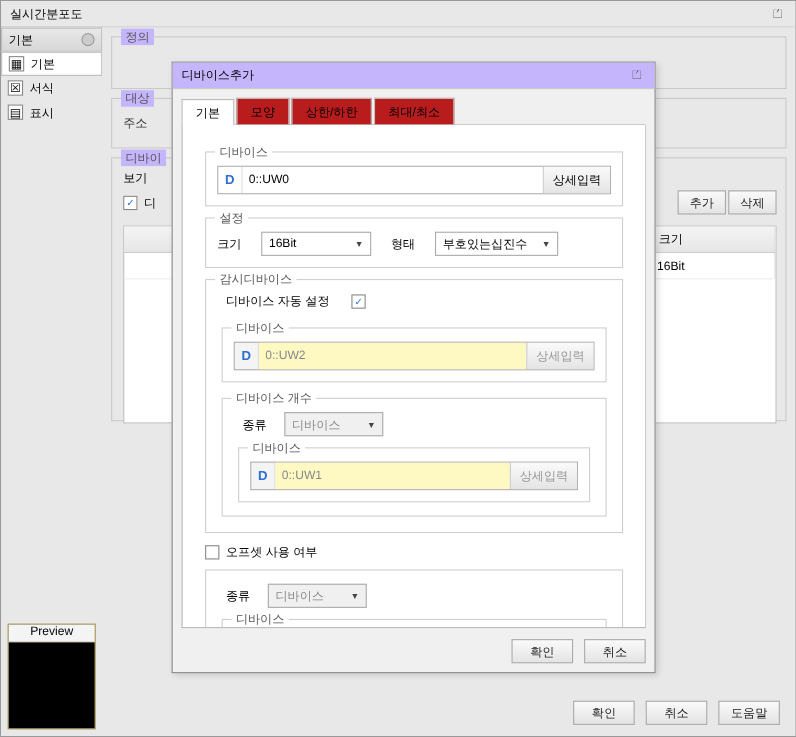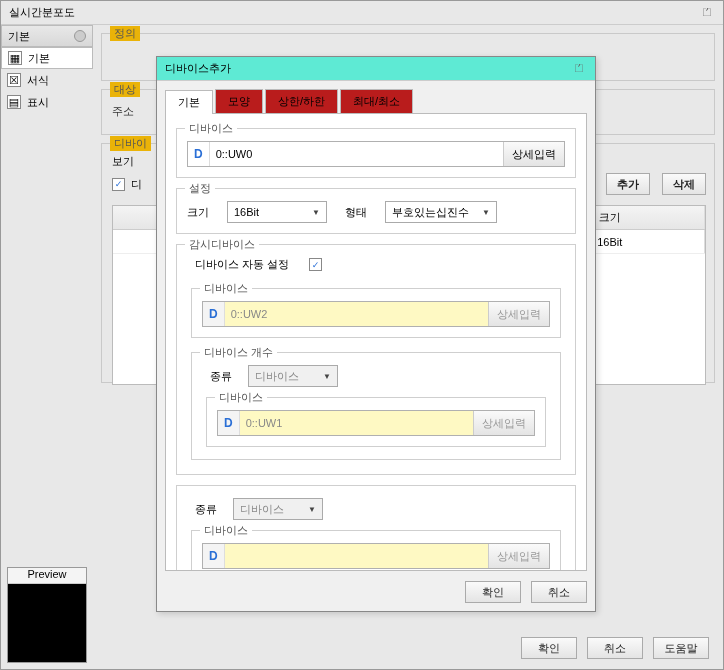--- a/index.html
+++ b/index.html
@@ -16,45 +16,45 @@
     .sidebar-section-head .dot { width: 12px; height: 12px; border-radius: 50%; background: #ccc; border: 1px solid #999; }
     .sidebar-item { height: 22px; display: flex; align-items: center; gap: 6px; padding: 0 6px; cursor: pointer; }
     .sidebar-item .ic { width: 14px; height: 14px; display: inline-flex; align-items: center; justify-content: center; border: 1px solid #888; background: #fff; }
     .sidebar-item.active { background: #fff; border: 1px solid #bbb; }
     .preview-box { margin: 6px; margin-top: auto; background: #eab308; border: 1px solid #999; }
     .preview-box .pv-label { height: 16px; text-align: center; background: #f4f4f4; border-bottom: 1px solid #ccc; }
     .preview-box .pv-body { height: 78px; background: #000; }
     
     .content { flex: 1; background: #e8e8e8; padding: 8px; position: relative; }
     .fs { border: 1px solid #c9c9c9; padding: 8px 8px 8px 10px; margin-bottom: 8px; background: #e8e8e8; position: relative; }
-    .fs-legend { position: absolute; top: -8px; left: 8px; background: #eab308; padding: 0 4px; color: #555; }
+    .fs-legend { position: absolute; top: -8px; left: 8px; background: #c4b5fd; padding: 0 4px; color: #555; }
     .fs.short { height: 28px; }
     .row { display: flex; align-items: center; gap: 6px; }
     .row label { color: #333; text-align: center; }
     .d-prefix { position: absolute; left: 6px; color: #2a6fd6; font-weight: bold; font-size: 12px; }
     
     .btn { height: 22px; border: 1px solid #aaa; background: linear-gradient(#fafafa,#e4e4e4); padding: 0 10px; cursor: pointer; display: inline-flex; align-items: center; justify-content: center; color: #222; }
     .combo { height: 22px; border: 1px solid #aaa; background: #fff; padding: 0 6px; display: inline-flex; align-items: center; justify-content: space-between; gap: 8px; cursor: pointer; }
     .combo .chev { font-size: 8px; color: #444; }
     .combo.disabled { background: #f0f0f0; color: #888; }
     .chk { width: 13px; height: 13px; border: 1px solid #888; background: #fff; display: inline-flex; align-items: center; justify-content: center; font-size: 9px; color: #2a6fd6; cursor: pointer; }
     
     .table-wrap { border: 1px solid #bbb; background: #fff; height: 180px; }
     .th-row { display: flex; background: linear-gradient(#f4f4f4,#e6e6e6); border-bottom: 1px solid #ccc; height: 24px; }
     .th, .td { border-right: 1px solid #ddd; display: flex; align-items: center; justify-content: center; }
     .td-row { display: flex; height: 24px; border-bottom: 1px solid #eee; }
     
     .dialog { position: absolute; left: 155px; top: 55px; width: 440px; height: 556px; background: #f0f0f0; border: 1px solid #888; box-shadow: 2px 2px 6px rgba(0,0,0,0.15); z-index: 10; }
-    .dialog .titlebar { background: #5eead4; height: 24px; }
+    .dialog .titlebar { background: #c4b5fd; height: 24px; }
     .dialog-body { padding: 8px; height: calc(100% - 24px); display: flex; flex-direction: column; }
     
     .tabs { display: flex; border-bottom: 1px solid #bbb; }
     .tab { padding: 4px 12px; border: 1px solid #bbb; border-bottom: none; background: #b91c1c; margin-right: 2px; cursor: pointer; }
     .tab.active { background: #fff; position: relative; top: 1px; }
-    .tab-panel { background: #fff; border: 1px solid #bbb; border-top: none; flex: 1; padding: 10px; overflow: auto; }
+    .tab-panel { background: #fff; border: 1px solid #bbb; border-top: none; flex: 1; padding: 20px; overflow: auto; }
     
     .nested-fs { border: 1px solid #cfcfcf; margin: 10px 0; padding: 12px 10px 10px 10px; position: relative; }
     .nested-fs > .lg { position: absolute; top: -8px; left: 8px; background: #fff; padding: 0 4px; color: #555; }
     
     .device-row { display: flex; align-items: stretch; height: 26px; border: 1px solid #b0b0b0; background: #fff; position: relative; }
     .device-row .d-prefix { position: static; display: inline-flex; align-items: center; padding: 0 6px; color: #2a6fd6; font-weight: bold; border-right: 1px solid #ddd; }
     .device-row input { flex: 1; border: none; padding: 0 6px; outline: none; background: transparent; }
     .device-row .detail-btn { border-left: 1px solid #ccc; padding: 0 8px; display: inline-flex; align-items: center; background: linear-gradient(#fafafa,#e4e4e4); cursor: pointer; }
     .device-row.disabled input { background: #fef9c3; color: #888; }
     .device-row.disabled .detail-btn { color: #999; }
@@ -111,21 +111,21 @@
         <div class="row" style="margin-top:2px; justify-content:space-between;">
           <div class="row">
             <span>보기</span>
           </div>
         </div>
         <div class="row" style="justify-content:space-between; margin-top:4px;">
           <div class="row">
             <span class="chk">✓</span>
             <span>디</span>
           </div>
-          <div class="row" style="gap:12px;font-weight:bold;">
+          <div class="row" style="gap:2px;">
             <span class="btn">추가</span>
             <span class="btn">삭제</span>
           </div>
         </div>
         <div style="margin-top:10px;">
           <div class="table-wrap">
             <div class="th-row">
               <div class="th" style="width:68%"></div>
               <div class="th" style="width:32%">크기</div>
             </div>
@@ -211,20 +211,24 @@
               <span class="lg">디바이스</span>
               <div class="device-row disabled">
                 <span class="d-prefix">D</span>
                 <input disabled="" value="0::UW1" style="">
                 <span class="detail-btn">상세입력</span>
               </div>
             </div>
           </div>
         </div>
 
+        <div class="row" style="gap:6px; margin-top:6px;">
+          <span class="chk"></span>
+          <span>오프셋 사용 여부</span>
+        </div>
         <div class="nested-fs" style="margin-top:8px;">
           <div class="row" style="gap:16px; padding-left:8px;">
             <span>종류</span>
             <span class="combo disabled" style="width:90px;">
               <span>디바이스</span>
               <span class="chev">▼</span>
             </span>
           </div>
           <div class="nested-fs" style="margin:10px 4px 2px 4px;">
             <span class="lg">디바이스</span>

